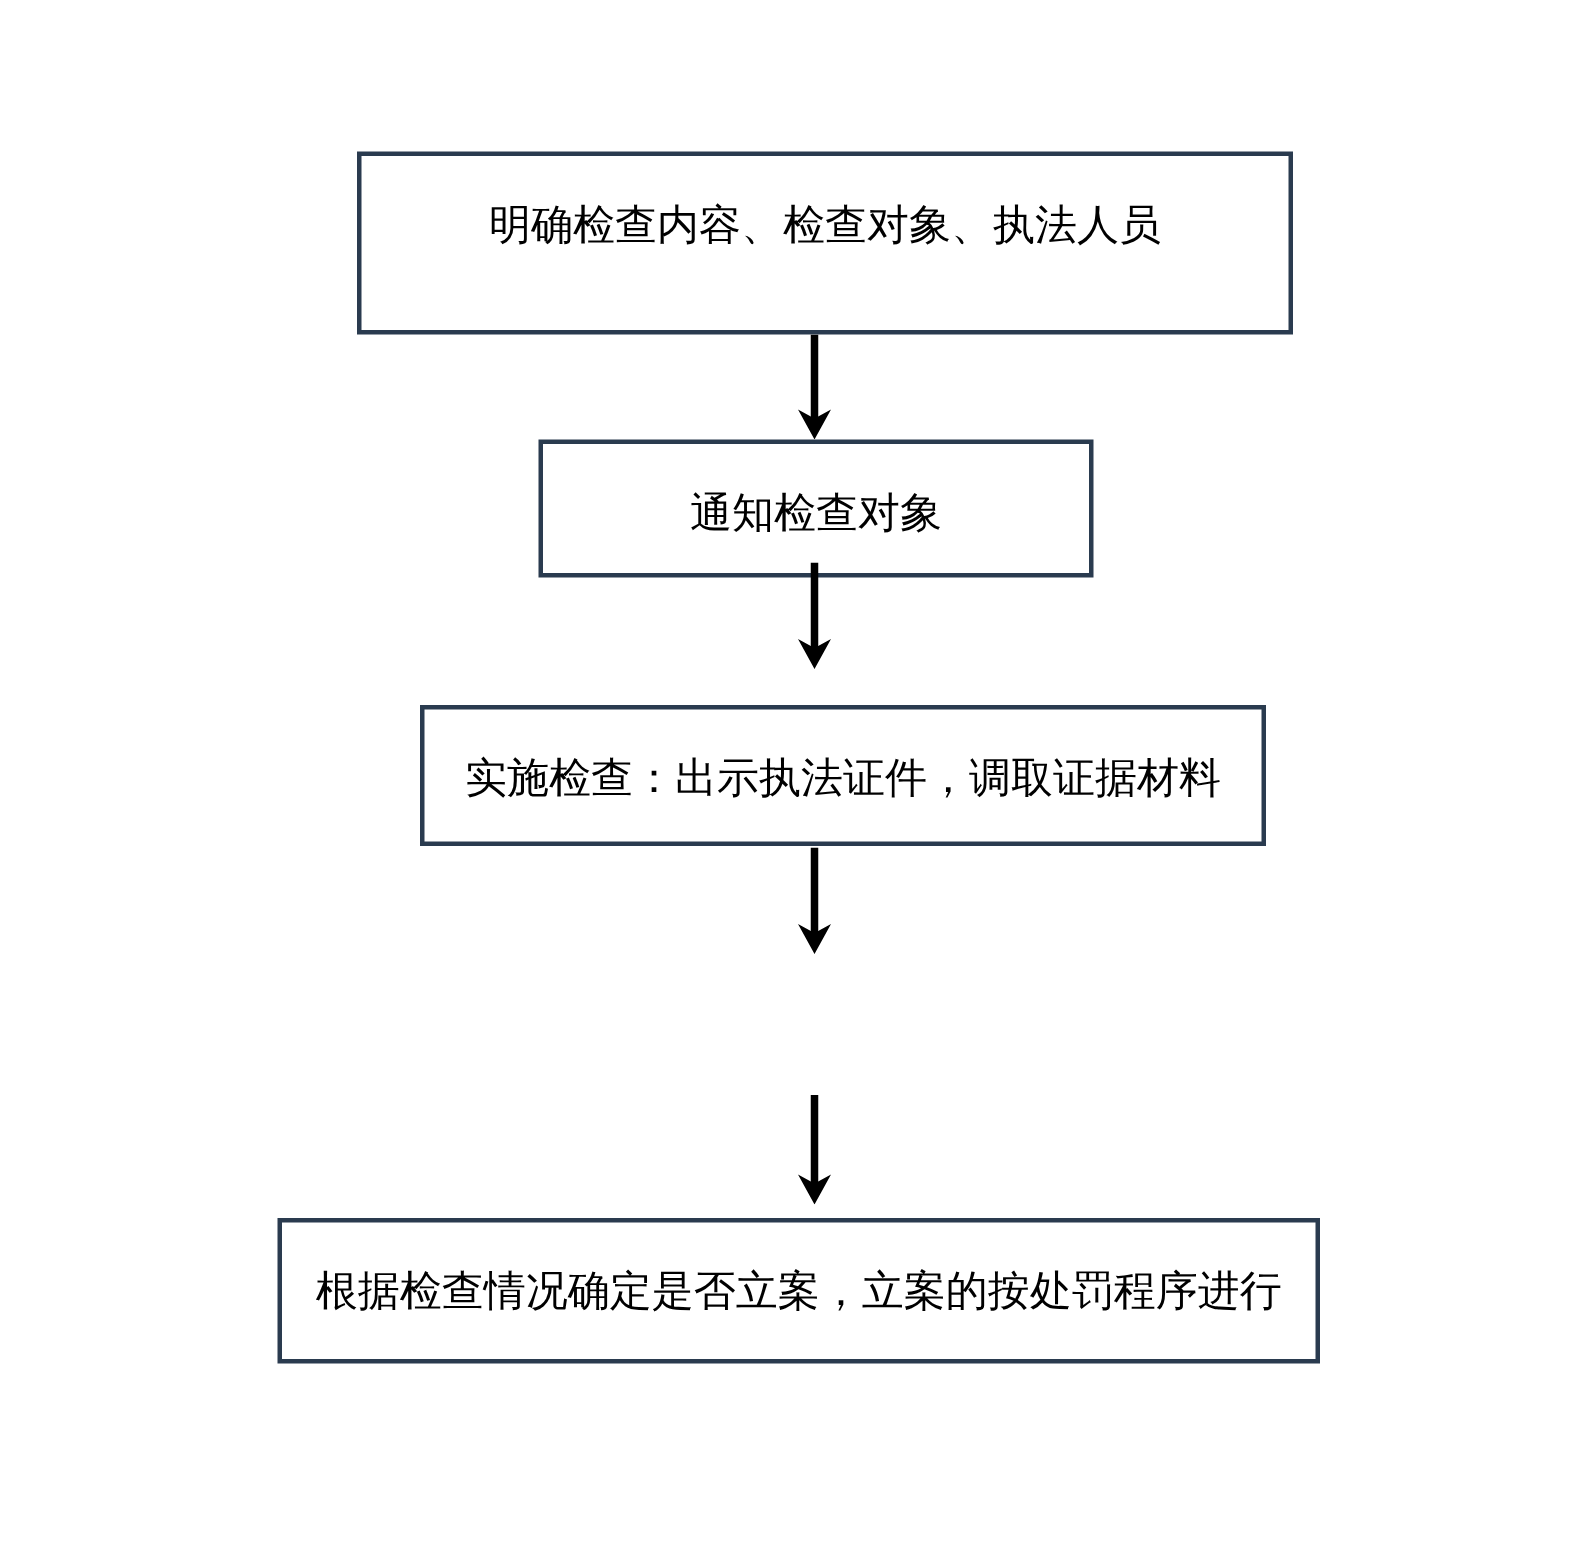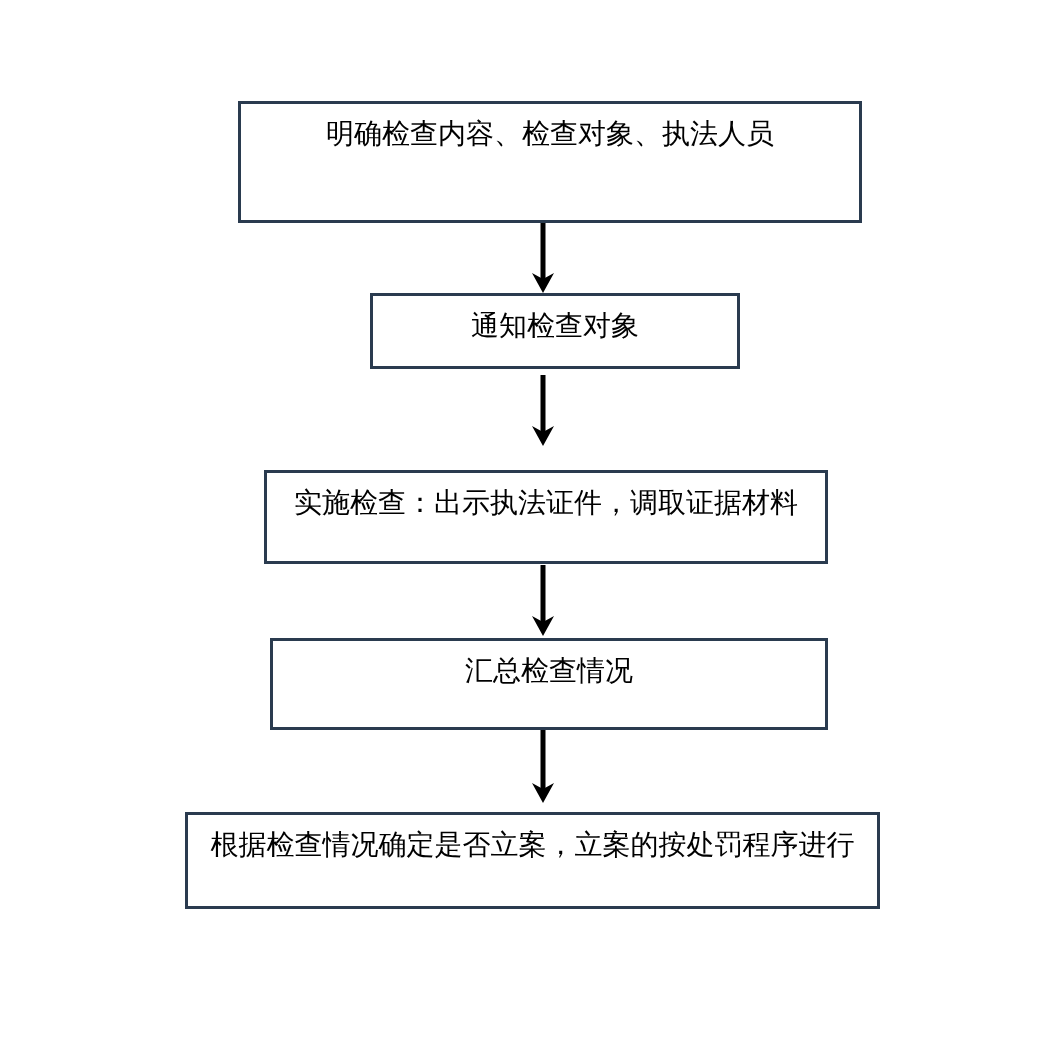--- a/index.html
+++ b/index.html
@@ -14,31 +14,31 @@
     background: #ffffff;
     overflow: hidden;
     font-family: "DejaVu Serif", "Liberation Serif", serif;
   }
   .node {
     position: absolute;
     box-sizing: border-box;
     border: 3px solid #2a3b4f;
     background: #ffffff;
     text-align: center;
-    padding-top: 12px;
+    padding-top: 28px;
     color: #000000;
     font-size: 28px;
     line-height: 36px;
   }
   .node-label {
     white-space: nowrap;
   }
   .node-1 { left: 238px; top: 101px; width: 624px; height: 122px; }
-  .node-2 { left: 370px; top: 293px; width: 370px; height:  76px; }
-  .node-3 { left: 264px; top: 470px; width: 564px; height:  94px; }
+  .node-2 { left: 359px; top: 293px; width: 370px; height:  92px; }
+  .node-3 { left: 280px; top: 470px; width: 564px; height:  94px; }
   .node-4 { left: 270px; top: 638px; width: 558px; height:  92px; }
   .node-5 { left: 185px; top: 812px; width: 695px; height:  97px; }
 
   .arrow {
     position: absolute;
     left: 526px;
     width: 34px;
   }
   .arrow-1 { top: 223px; height: 70px; }
   .arrow-2 { top: 375px; height: 71px; }
@@ -78,23 +78,20 @@
     <span class="node-label">实施检查：出示执法证件，调取证据材料</span>
   </div>
 
   <div class="arrow arrow-3">
     <svg viewBox="0 0 34 71" preserveAspectRatio="none" aria-hidden="true">
       <rect class="shaft" x="14.5" y="0" width="5" height="59"></rect>
       <polygon class="head" points="6,51 17,57 28,51 17,71"></polygon>
     </svg>
   </div>
 
-  <div class="node node-4">
-    <span class="node-label">汇总检查情况</span>
-  </div>
 
   <div class="arrow arrow-4">
     <svg viewBox="0 0 34 73" preserveAspectRatio="none" aria-hidden="true">
       <rect class="shaft" x="14.5" y="0" width="5" height="61"></rect>
       <polygon class="head" points="6,53 17,59 28,53 17,73"></polygon>
     </svg>
   </div>
 
   <div class="node node-5">
     <span class="node-label">根据检查情况确定是否立案，立案的按处罚程序进行</span>

